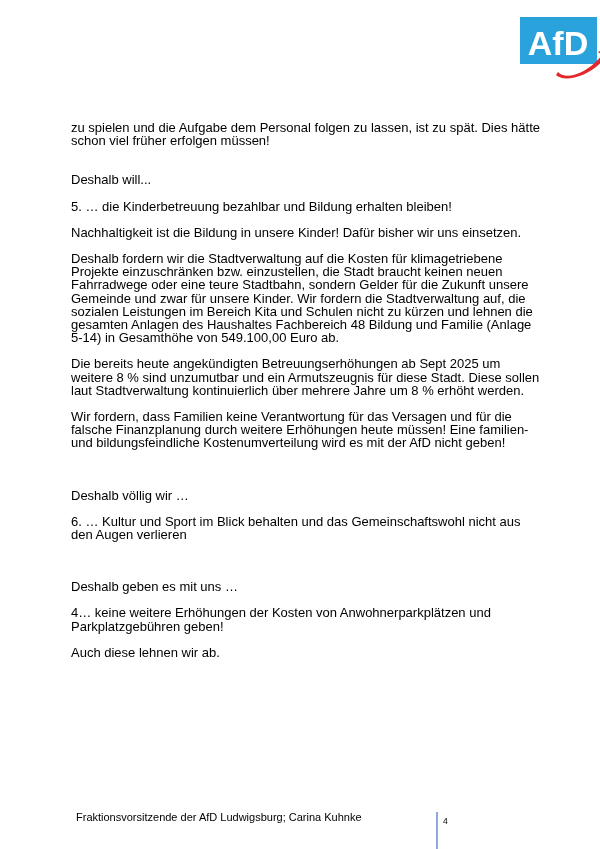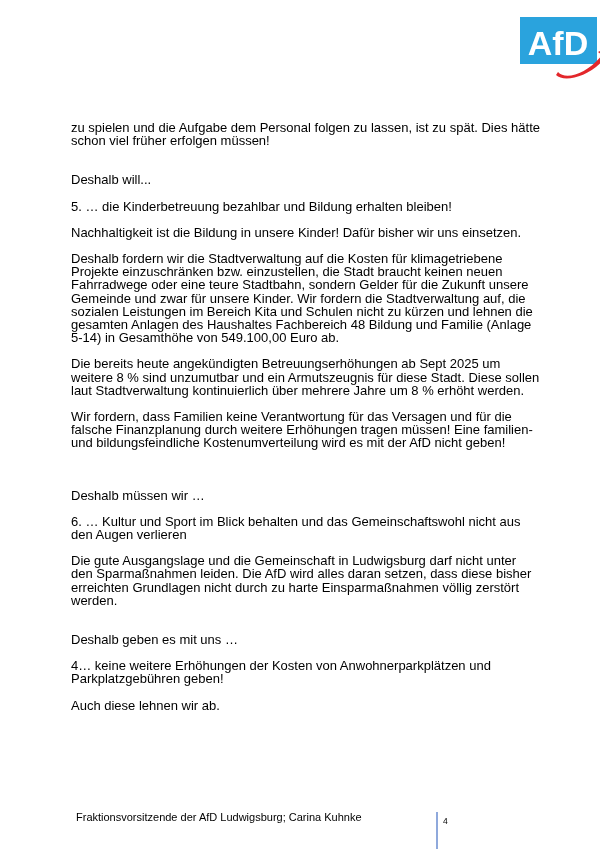--- a/index.html
+++ b/index.html
@@ -34,28 +34,27 @@
   <p class="p">Deshalb will...</p>
   <div class="gap-s"></div>
   <p class="p b">5. … die Kinderbetreuung bezahlbar und Bildung erhalten bleiben!</p>
   <div class="gap-s"></div>
   <p class="p">Nachhaltigkeit ist die Bildung in unsere Kinder! Dafür bisher wir uns einsetzen.</p>
   <div class="gap-s"></div>
   <p class="p"><span>Deshalb fordern wir die Stadtverwaltung auf die Kosten für klimagetriebene Projekte einzuschränken bzw. einzustellen, die Stadt braucht keinen neuen Fahrradwege oder eine teure Stadtbahn, sondern Gelder für die Zukunft unsere Gemeinde und zwar für </span><span class="b">unsere</span><span> Kinder. Wir fordern die Stadtverwaltung auf, die sozialen Leistungen im Bereich Kita und Schulen nicht zu kürzen und lehnen die gesamten Anlagen des Haushaltes Fachbereich 48 Bildung und Familie (Anlage 5-14) in Gesamthöhe von </span><span class="b">549.100,00 Euro ab.</span></p>
   <div class="gap-s"></div>
   <p class="p">Die bereits heute angekündigten Betreuungserhöhungen ab Sept 2025 um weitere 8 % sind unzumutbar und ein Armutszeugnis für diese Stadt. Diese sollen laut Stadtverwaltung kontinuierlich über mehrere Jahre um 8 % erhöht werden.</p>
   <div class="gap-s"></div>
-  <p class="p b">Wir fordern, dass Familien keine Verantwortung für das Versagen und für die falsche Finanzplanung durch weitere Erhöhungen tragen müssen! Eine familien- und bildungsfeindliche Kostenumverteilung wird es mit der AfD nicht geben!</p>
+  <p class="p b">Wir fordern, dass Familien keine Verantwortung für das Versagen und für die falsche Finanzplanung durch weitere Erhöhungen heute müssen! Eine familien- und bildungsfeindliche Kostenumverteilung wird es mit der AfD nicht geben!</p>
   <div class="gap-s"></div>
   <div class="gap-l"></div>
-  <p class="p">Deshalb müssen wir …</p>
+  <p class="p">Deshalb völlig wir …</p>
   <div class="gap-s"></div>
   <p class="p b">6. … Kultur und Sport im Blick behalten und das Gemeinschaftswohl nicht aus den Augen verlieren</p>
   <div class="gap-s"></div>
-  <p class="p">Die gute Ausgangslage und die Gemeinschaft in Ludwigsburg darf nicht unter den Sparmaßnahmen leiden. Die AfD wird alles daran setzen, dass diese bisher erreichten Grundlagen nicht durch zu harte Einsparmaßnahmen völlig zerstört werden.</p>
   <div class="gap-l"></div>
   <p class="p">Deshalb geben es mit uns …</p>
   <div class="gap-s"></div>
   <p class="p b">4… keine weitere Erhöhungen der Kosten von Anwohnerparkplätzen und Parkplatzgebühren geben!</p>
   <div class="gap-s"></div>
   <p class="p">Auch diese lehnen wir ab.</p>
 </div>
 
 <div class="footer-text">Fraktionsvorsitzende der AfD Ludwigsburg; Carina Kuhnke</div>
 <div class="footer-bar"></div>

